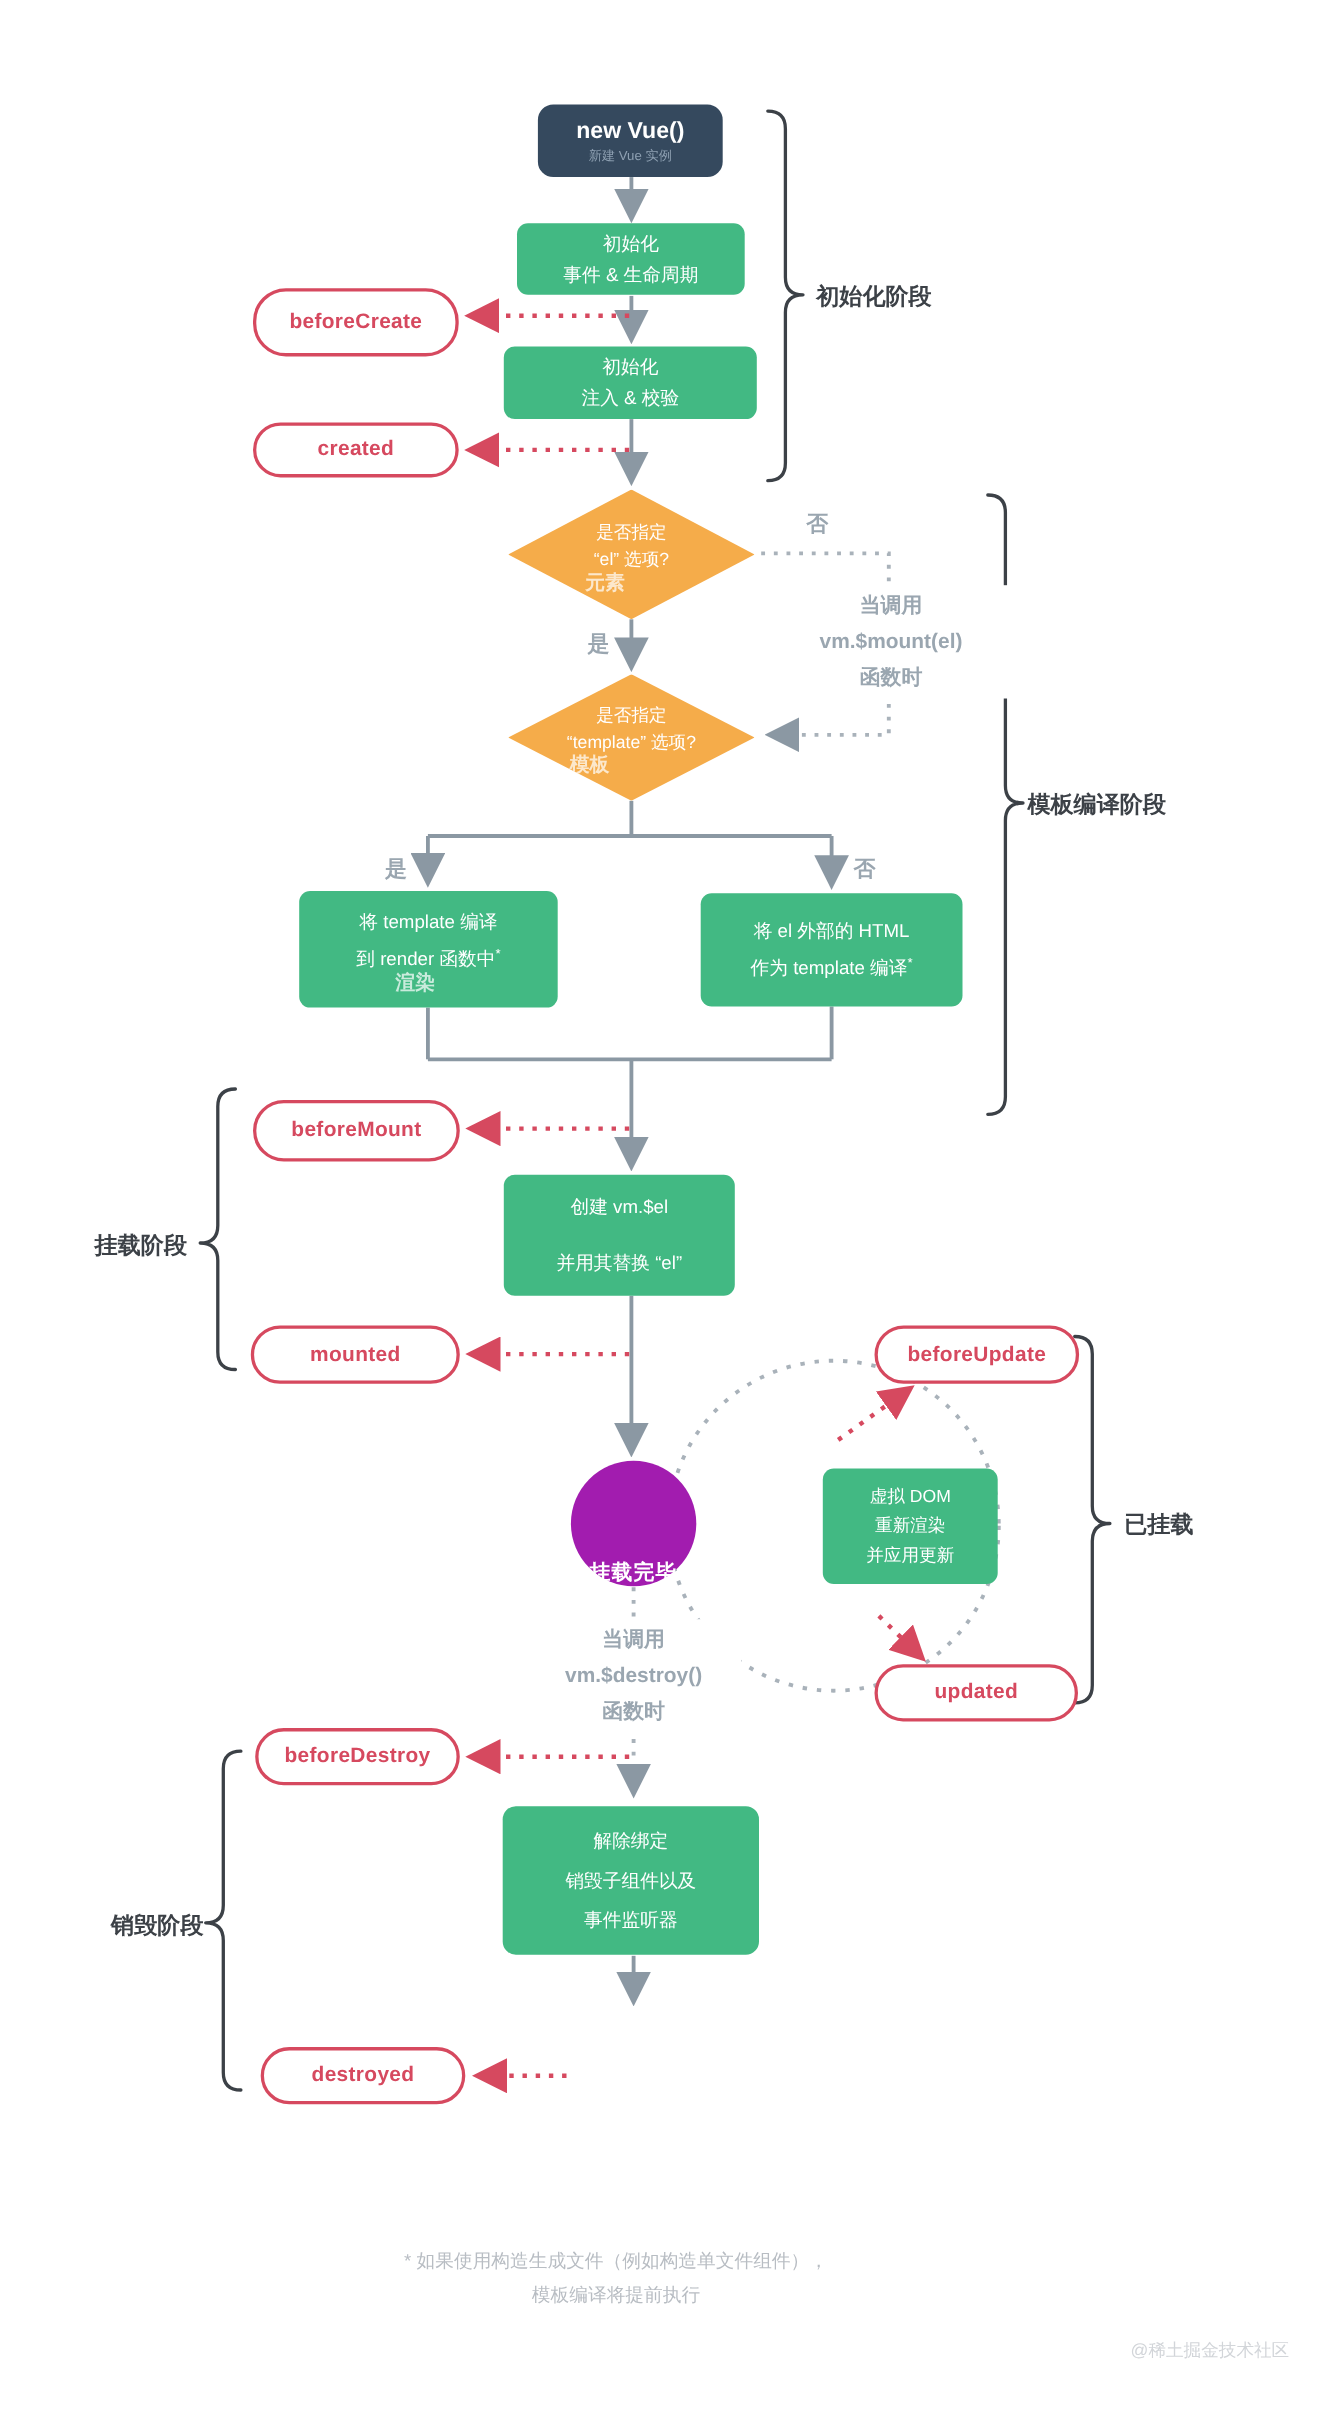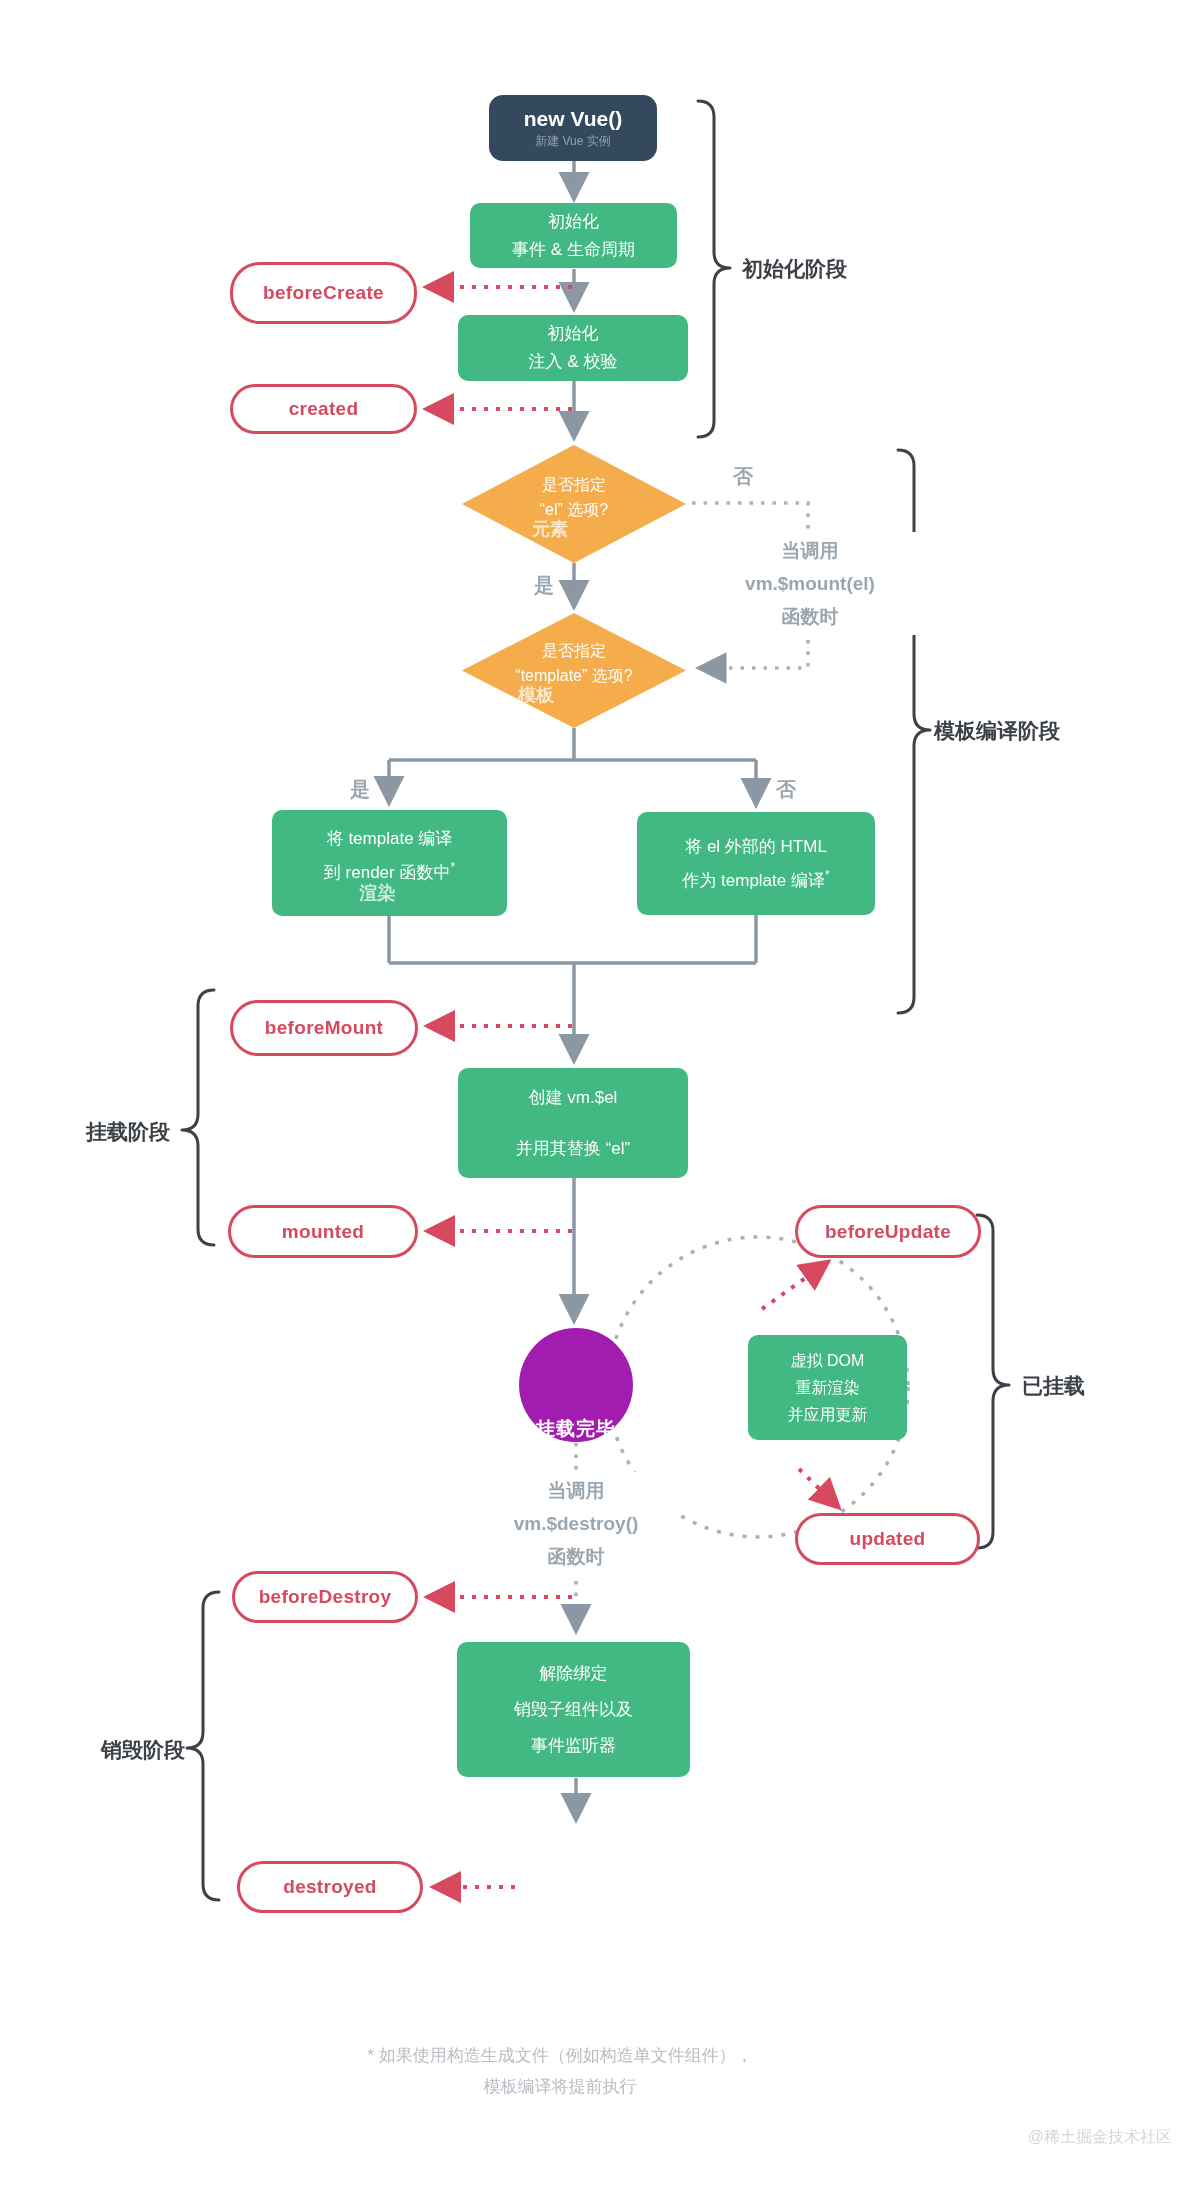--- a/index.html
+++ b/index.html
@@ -169,21 +169,21 @@
     <div class="ln">将 el 外部的 HTML</div>
     <div class="ln"><span>作为 template 编译</span><sup>*</sup></div>
   </div>
 
   <div class="abs phase" style="left:934px;top:717px;">模板编译阶段</div>
 
   <div class="abs pill" style="left:230px;top:1000px;width:188px;height:56px;">
     <span>beforeMount</span>
   </div>
 
-  <div class="abs box green" style="left:458px;top:1068px;width:230px;height:110px;gap:17px;">
+  <div class="abs box green" style="left:458px;top:1068px;width:210px;height:110px;gap:17px;">
     <div class="ln" style="line-height:34px;">创建  vm.$el</div>
     <div class="ln" style="line-height:34px;">并用其替换 “el”</div>
   </div>
 
   <div class="abs phase" style="left:86px;top:1118px;">挂载阶段</div>
 
   <div class="abs pill" style="left:228px;top:1205px;width:190px;height:53px;">
     <span>mounted</span>
   </div>
 
@@ -211,21 +211,21 @@
   <div class="abs gmulti" style="left:478px;top:1472px;width:196px;">
     <div>当调用</div>
     <div>vm.$destroy()</div>
     <div>函数时</div>
   </div>
 
   <div class="abs pill" style="left:232px;top:1571px;width:186px;height:52px;">
     <span>beforeDestroy</span>
   </div>
 
-  <div class="abs box green" style="left:457px;top:1642px;width:233px;height:135px;">
+  <div class="abs box green" style="left:457px;top:1642px;width:233px;height:135px;border-radius:12px;">
     <div class="ln" style="line-height:36px;">解除绑定</div>
     <div class="ln" style="line-height:36px;">销毁子组件以及</div>
     <div class="ln" style="line-height:36px;">事件监听器</div>
   </div>
 
   <div class="abs phase" style="left:101px;top:1736px;">销毁阶段</div>
 
 
   <div class="abs pill" style="left:237px;top:1861px;width:186px;height:52px;">
     <span>destroyed</span>

